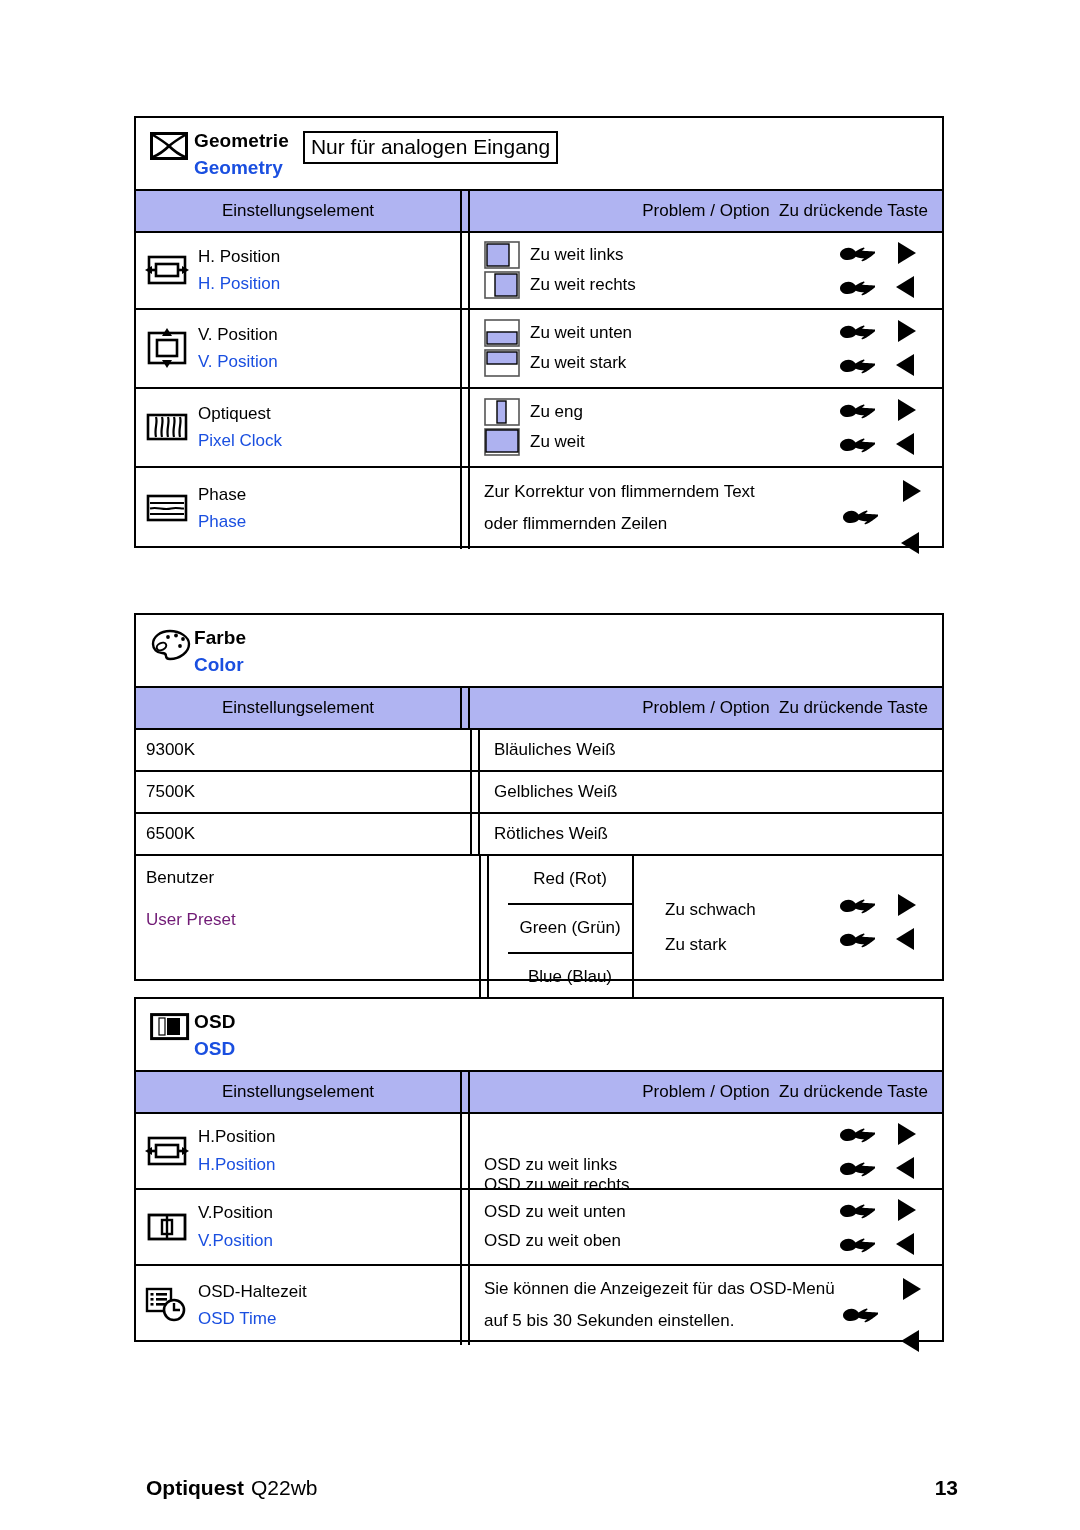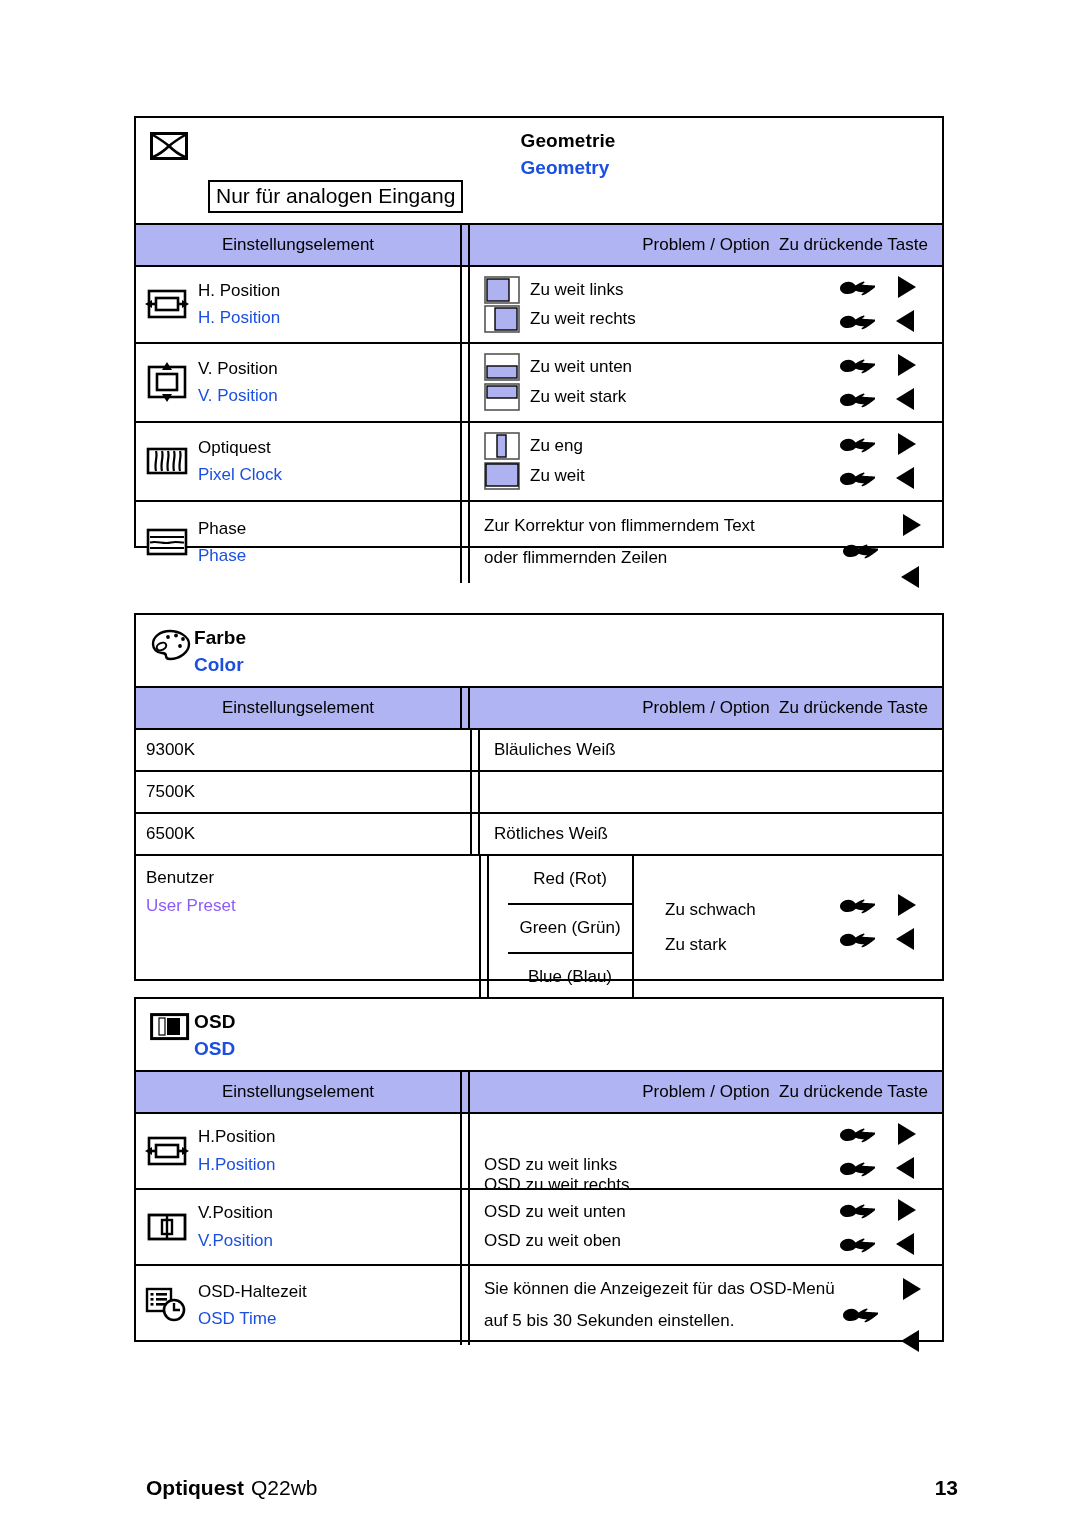--- a/index.html
+++ b/index.html
@@ -24,21 +24,21 @@
   }
   .sec-head-icon{width:44px;flex:0 0 44px;padding-top:2px;}
   .sec-titles{display:flex;flex-direction:column;line-height:1.15;}
   .sec-de{font-weight:bold;font-size:19px;letter-spacing:.1px;}
   .sec-en{font-weight:bold;font-size:19px;color:#1a4fe0;margin-top:5px;}
   .note-box{
     border:2px solid #000;padding:1px 6px 2px 6px;font-size:21px;
     margin-left:14px;margin-top:1px;align-self:flex-start;background:#fff;
     white-space:nowrap;line-height:1.25;
   }
-  .head-row-flex{display:flex;align-items:center;flex-direction:column;}
+  .head-row-flex{display:flex;align-items:flex-end;}
 
   
   .colhead{display:flex;background:#b0b4f2;border-bottom:2px solid #000;height:40px;}
   .colhead .c1{flex:0 0 324px;display:flex;align-items:center;justify-content:center;font-size:17px;}
   .colhead .sep{flex:0 0 6px;border-left:2px solid #000;border-right:2px solid #000;background:#b0b4f2;}
   .colhead .c2{flex:1;display:flex;align-items:center;position:relative;}
   .colhead .c2 .lbl-po{position:absolute;left:0;right:0;text-align:center;font-size:17px;}
   .colhead .c2 .lbl-key{position:absolute;right:14px;font-size:17px;}
 
   
@@ -72,21 +72,21 @@
 
   
   .srow{display:flex;border-bottom:2px solid #000;height:40px;}
   .srow .s1{flex:0 0 324px;display:flex;align-items:center;padding-left:10px;font-size:17px;}
   .srow .s2{flex:1;display:flex;align-items:center;padding-left:14px;font-size:17px;}
 
   
   .urow{display:flex;border-bottom:none;}
   .ucell-l{flex:0 0 324px;display:flex;flex-direction:column;justify-content:flex-start;padding:12px 0 0 10px;box-sizing:border-box;}
   .ucell-l .item-de{font-size:17px;}
-  .ucell-l .item-en{font-size:17px;color:#8b5cf6;margin-top:8px;}
+  .ucell-l .item-en{font-size:17px;color:#701a75;margin-top:22px;}
   .rgbcol{flex:0 0 124px;display:flex;flex-direction:column;border-right:2px solid #000;}
   .rgbcell{flex:1;display:flex;align-items:center;justify-content:center;font-size:17px;border-bottom:2px solid #000;}
   .rgbcell:last-child{border-bottom:none;}
   .rgbright{flex:1;position:relative;display:flex;flex-direction:column;justify-content:center;padding-left:12px;}
   .rgbright div{font-size:17px;line-height:2.05;}
 
   .footer{position:absolute;left:146px;right:122px;bottom:30px;display:flex;align-items:baseline;justify-content:space-between;}
   .brand{font-size:21px;}
   .brand b{font-weight:bold;}
   .brand span.model{font-weight:normal;margin-left:7px;}
@@ -401,20 +401,21 @@
     </div>
 
     <div class="srow">
       <div class="s1">9300K</div>
       <div class="vsep"></div>
       <div class="s2">Bläuliches Weiß</div>
     </div>
     <div class="srow">
       <div class="s1">7500K</div>
       <div class="vsep"></div>
+      <div class="s2">Gelbliches Weiß</div>
     </div>
     <div class="srow">
       <div class="s1">6500K</div>
       <div class="vsep"></div>
       <div class="s2">Rötliches Weiß</div>
     </div>
 
     <div class="urow" style="height:145px;gap:19px;">
       <div class="ucell-l">
         <div class="item-de">Benutzer</div>

